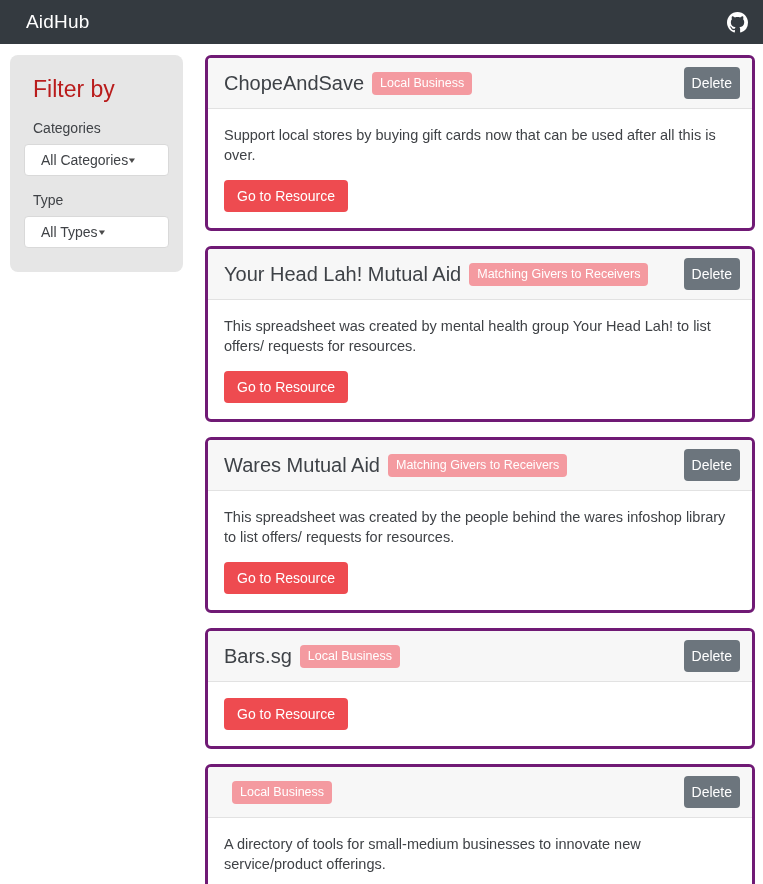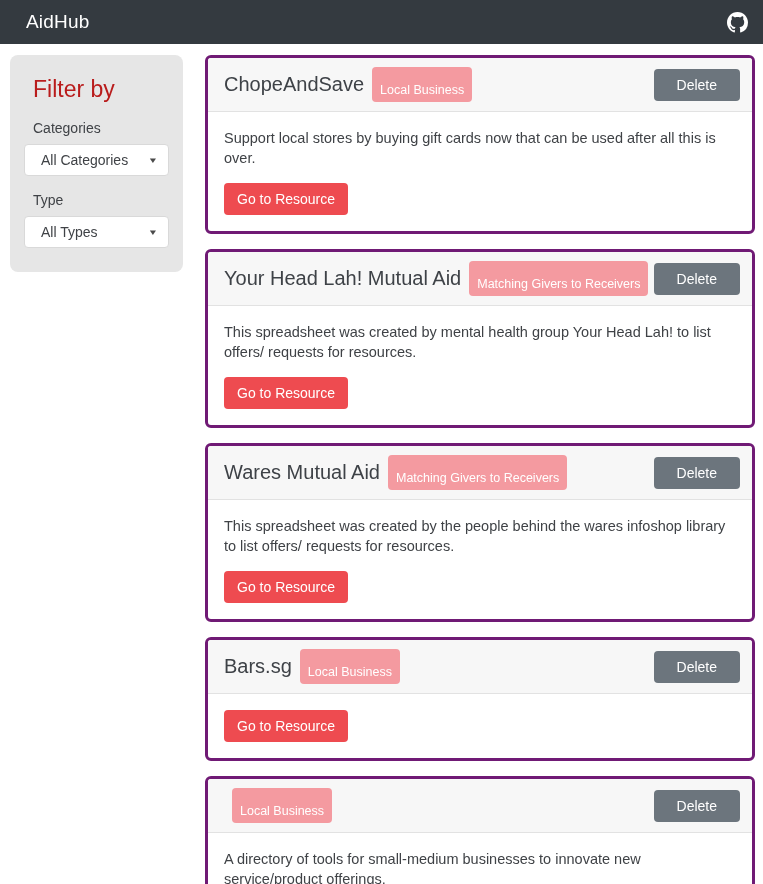--- a/index.html
+++ b/index.html
@@ -49,21 +49,21 @@
   }
   .sidebar h2 {
     margin: 0 0 17px 9px; font-size: 23px; font-weight: 400; color: #b91c1c;
   }
   .sidebar .flabel {
     display: block; margin: 0 0 8px 9px; font-size: 14px; color: #3f4246;
   }
   .select {
     background: #fff; border: 1px solid #d9d9d9; border-radius: 4px;
     height: 32px; margin: 0 0 16px 0;
-    display: flex; align-items: center; justify-content: space-between;
+    display: flex; align-items: center; 
     padding: 0 11px 0 16px; font-size: 14px; color: #3f4246; cursor: pointer;
   }
   .select:last-child { margin-bottom: 0; }
   .select .arrow { font-size: 8px; color: #4a4a4a; transform: scaleX(1.3); }
 
   
   .content { flex: 1; min-width: 0; }
   .card {
     background: #fff; border: 3px solid #701a75; border-radius: 6px;
     margin-bottom: 15px; overflow: hidden;
@@ -71,25 +71,25 @@
   .card-header {
     background: #f7f7f7; border-bottom: 1px solid #e2e2e2;
     padding: 9px 12px 9px 16px;
     display: flex; align-items: center; min-height: 49px;
   }
   .card-title {
     margin: 0; font-size: 20px; font-weight: 400; color: #3e4247;
   }
   .badge {
     background: #f49aa0; color: #fff; font-size: 12.5px;
-    padding: 16px 8px 5px; border-radius: 4px; margin-left: 8px;
+    padding: 4px 8px 5px; border-radius: 4px; margin-left: 8px;
     white-space: nowrap;
   }
   .card-header .btn-gray {
-    margin-left: auto; font-size: 14px; padding: 9px 23px;
+    margin-left: auto; font-size: 14px; padding: 9px 8px;
   }
   .card-body { padding: 16px; }
   .card-body p {
     margin: 0 0 15px; font-size: 14.5px; line-height: 1.38; color: #3f4246;
   }
   .card-body .btn-red {
     font-size: 14px; font-weight: 500; padding: 9px 13px;
   }
 </style>
 </head>

